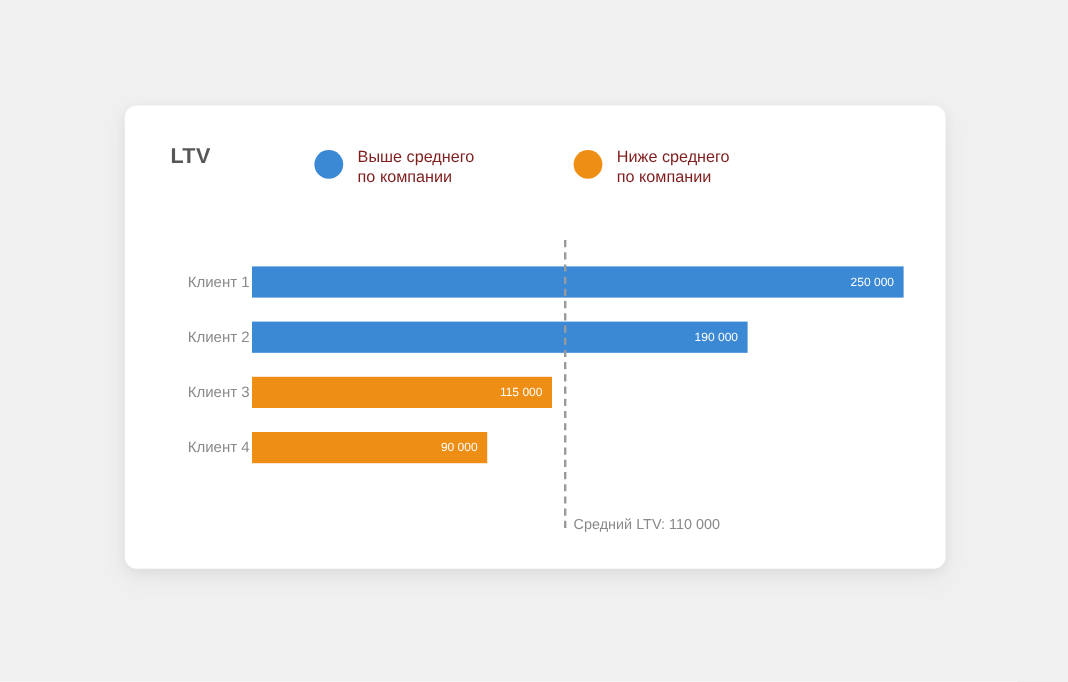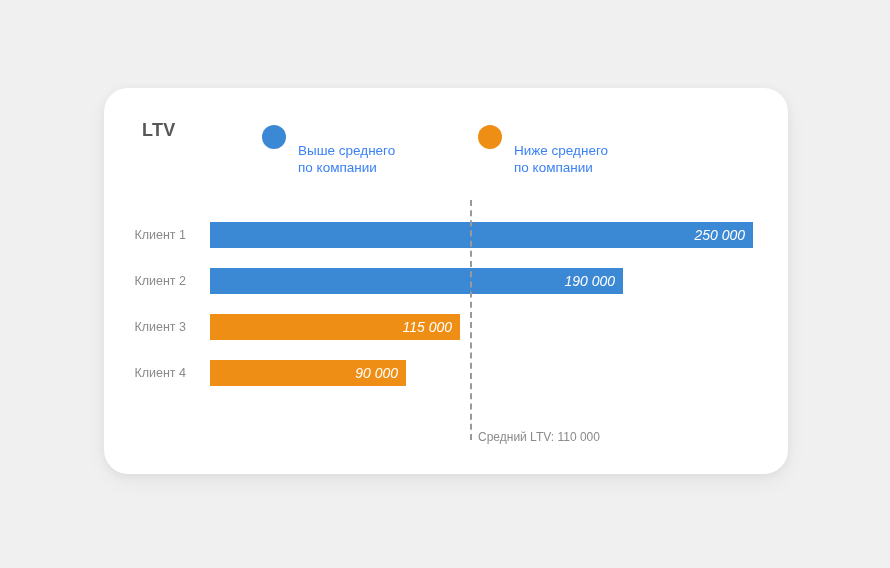--- a/index.html
+++ b/index.html
@@ -18,21 +18,21 @@
     width: 890px;
     height: 568px;
   }
   .card {
     position: absolute;
     left: 104px;
     top: 88px;
     width: 684px;
     height: 386px;
     background: #ffffff;
-    border-radius: 24px;
+    border-radius: 10px;
     box-shadow: 0 2px 10px rgba(0,0,0,0.055), 0 8px 22px rgba(0,0,0,0.045);
   }
 
   
   .chart-title {
     position: absolute;
     left: 38px;
     top: 32px;
     font-size: 18px;
     font-weight: bold;
@@ -58,65 +58,63 @@
     border-radius: 50%;
     flex: 0 0 auto;
     margin-top: 3px;
   }
   .legend-dot.blue { background: #3b88d4; }
   .legend-dot.orange { background: #ef8e14; }
   .legend-text {
     margin-left: 12px;
     font-size: 13.5px;
     line-height: 17px;
-    color: #3b82f6;
+    color: #7f1d1d;
     white-space: pre-line;
-    margin-top: 20px;
   }
 
   
   .plot {
     position: absolute;
     left: 0px;
     top: 0px;
     width: 684px;
     height: 386px;
   }
   .row {
     position: absolute;
     left: 0;
     height: 26px;
   }
   .row-label {
     position: absolute;
     right: 100%;
-    margin-right: 24px;
+    margin-right: 2px;
     top: 50%;
     transform: translateY(-50%);
     font-size: 12.5px;
     color: #8a8a8a;
     white-space: nowrap;
   }
   .bar {
     position: absolute;
     left: 0;
     top: 0;
     height: 26px;
     display: flex;
     align-items: center;
     justify-content: flex-end;
   }
   .bar.blue { background: #3b88d4; }
   .bar.orange { background: #ef8e14; align-items: center; }
   .bar-value {
     color: #ffffff;
-    font-size: 14px;
+    font-size: 10px;
     padding-right: 8px;
     white-space: nowrap;
-    font-style: italic;
   }
 
   
   .avg-line {
     position: absolute;
     width: 0px;
     border-left: 2px dashed #9a9a9a;
   }
   .avg-label {
     position: absolute;

